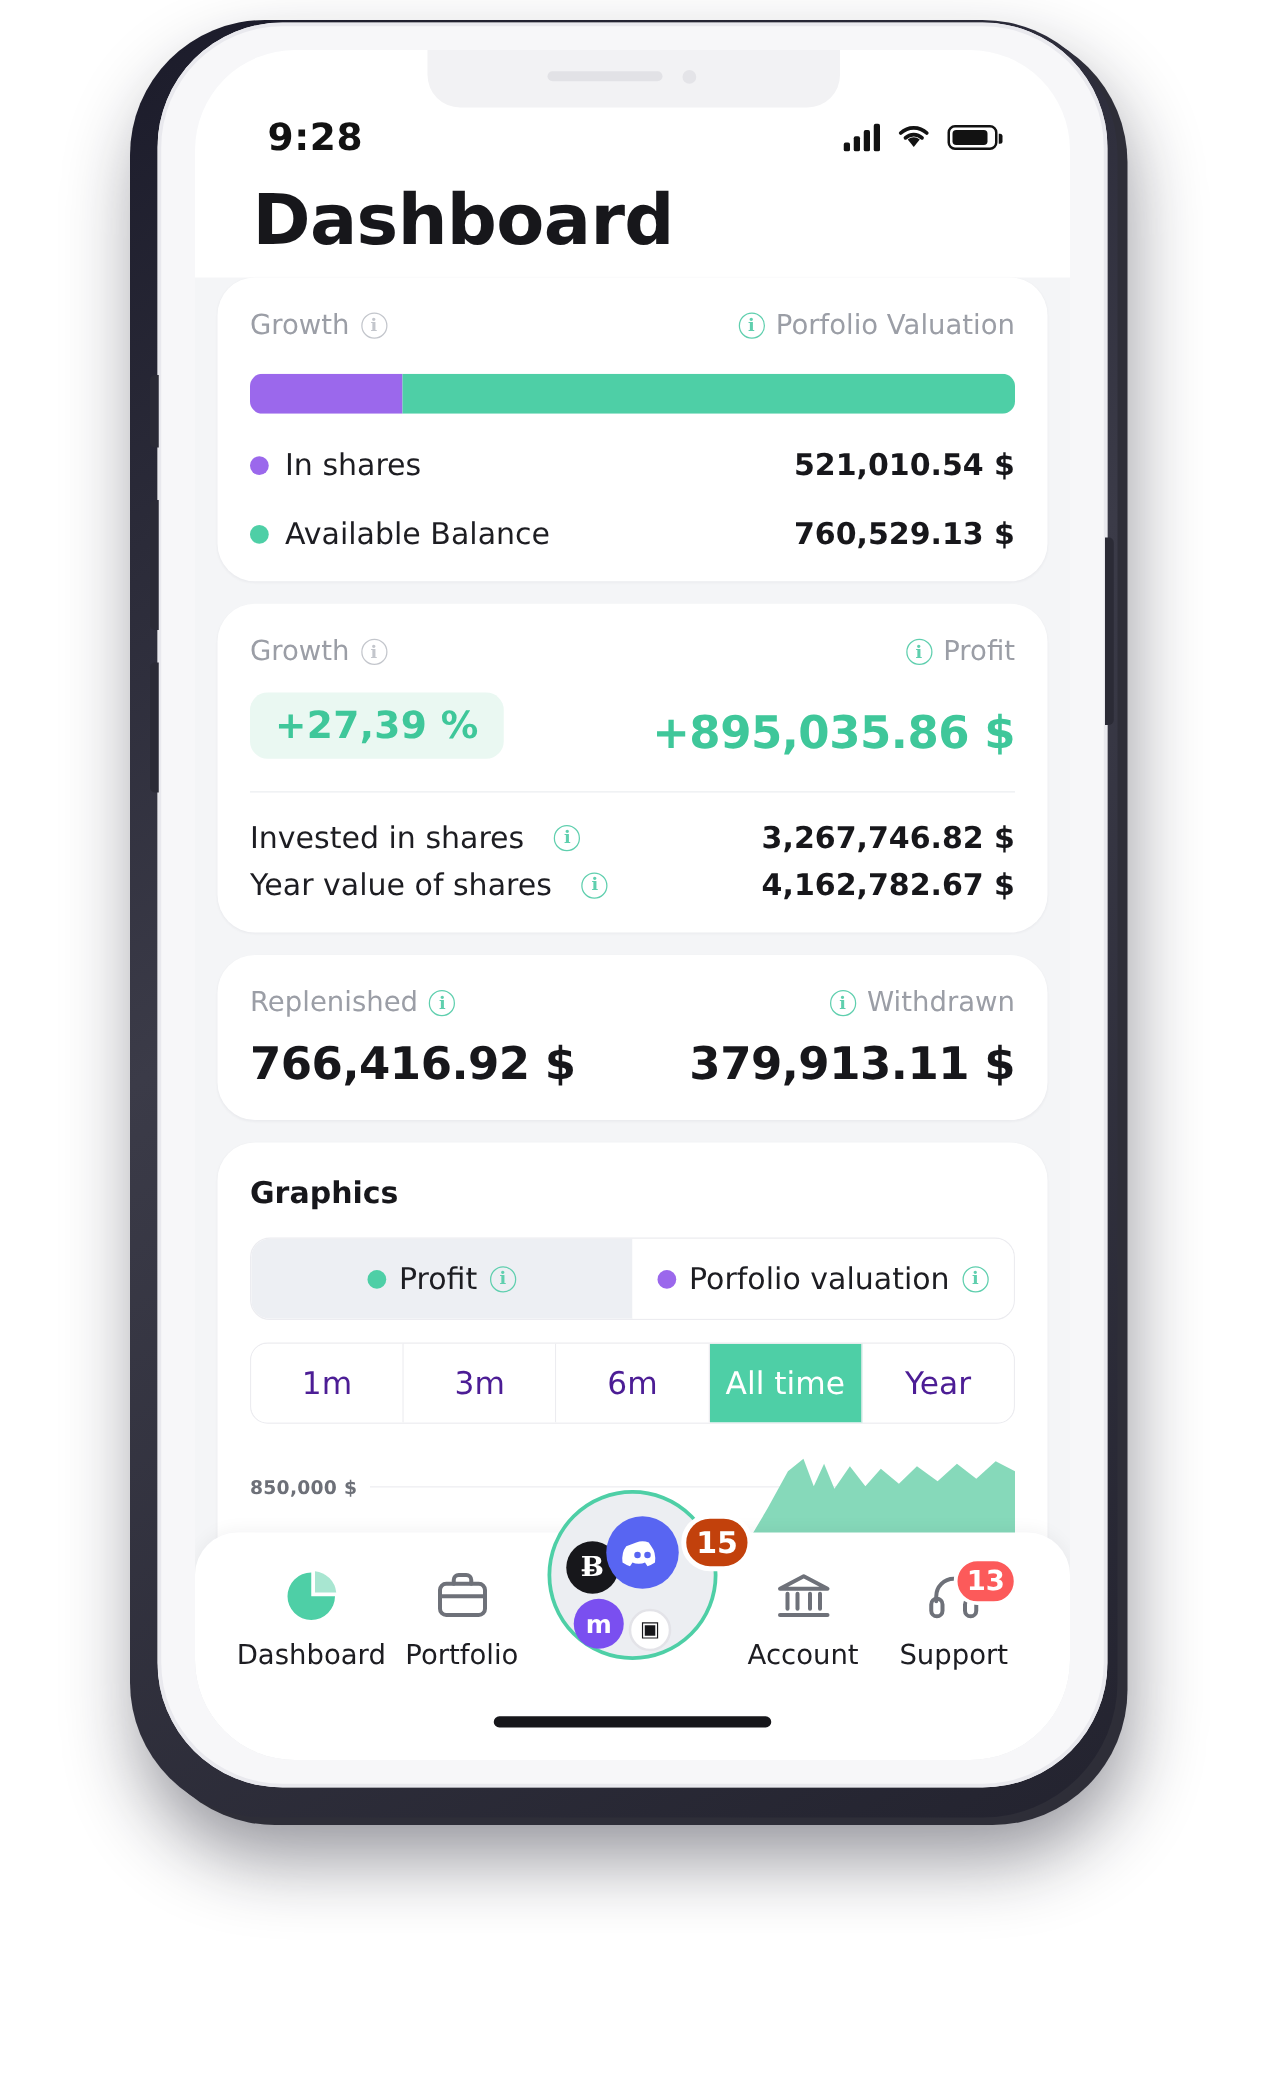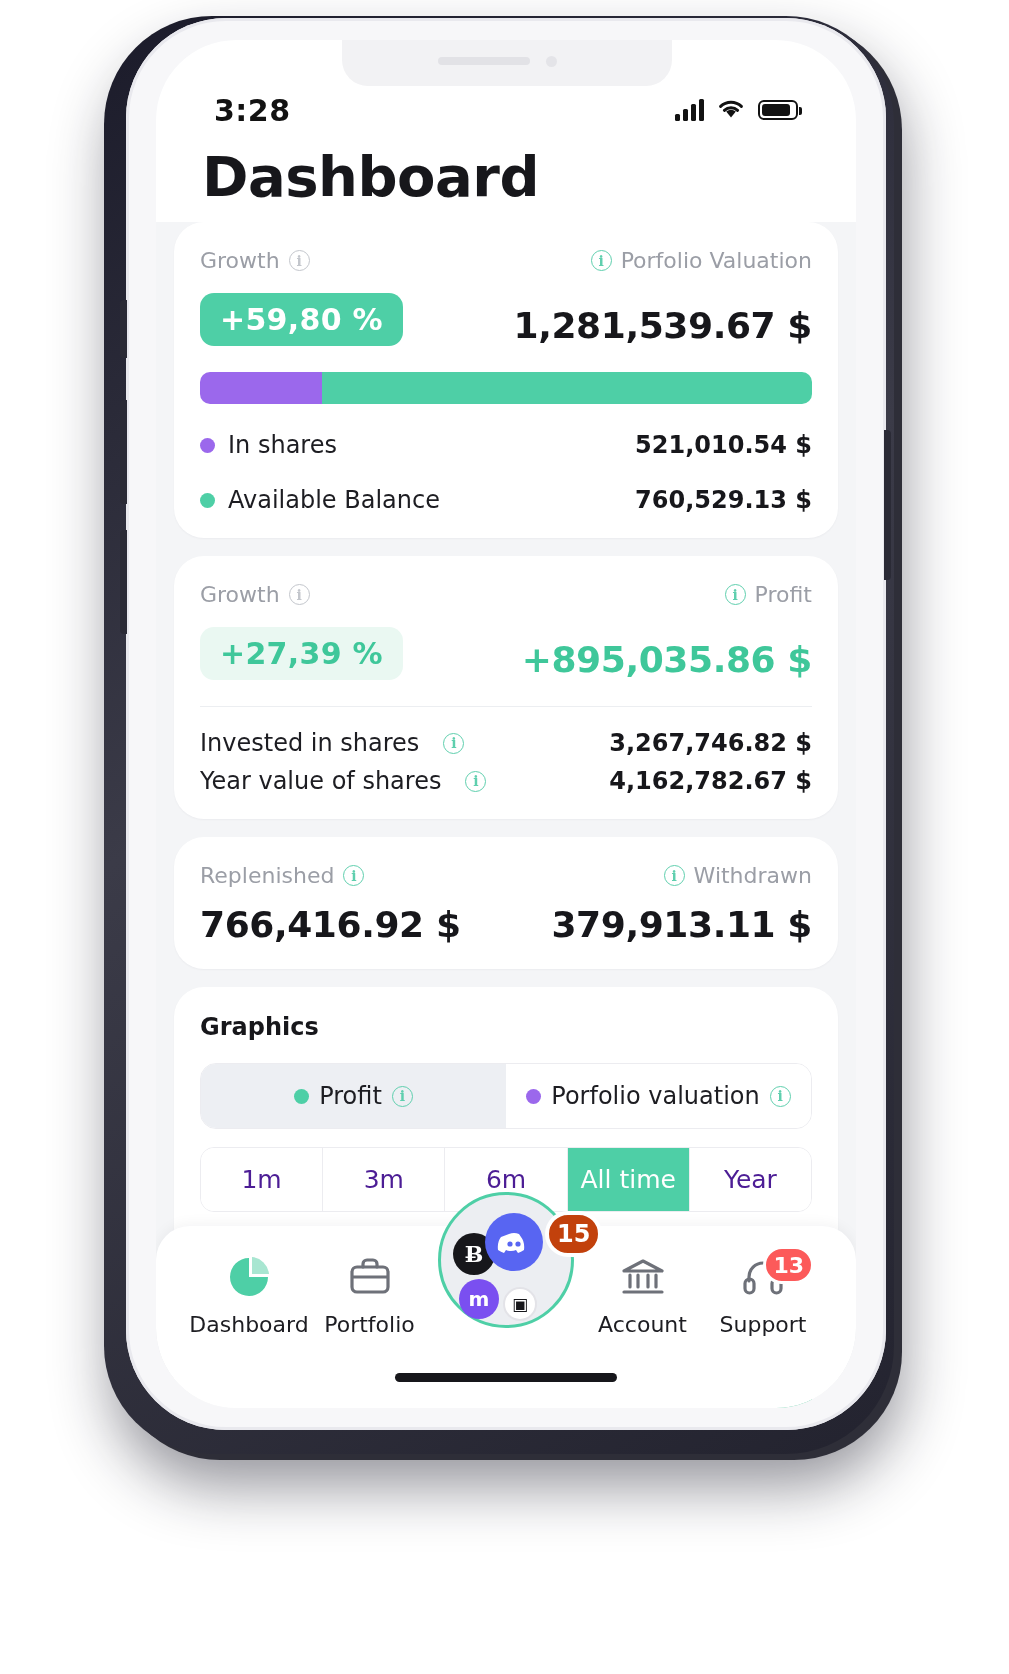--- a/index.html
+++ b/index.html
@@ -293,21 +293,21 @@
   <div class="screen">
 
     <div class="topwhite"></div>
 
     <div class="notch">
       <div class="speaker"></div>
       <div class="cam"></div>
     </div>
 
     <div class="statusbar">
-      <div class="clock">3:28</div>
+      <div class="clock">9:28</div>
       <div class="status-icons">
         <span class="bars">
           <i></i>
             <i></i>
             <i></i>
             <i></i>
         </span>
         <span>
           <svg width="28" height="21" viewBox="0 0 28 21">
             <path d="M14 19.5 L9.2 13.6 a7.6 7.6 0 0 1 9.6 0 Z" fill="#121212"></path>
@@ -329,24 +329,20 @@
         <div class="row">
           <span class="lbl">
             <span>Growth</span>
             <span class="info grey">i</span>
           </span>
           <span class="lbl">
             <span class="info">i</span>
             <span>Porfolio Valuation</span>
           </span>
         </div>
-        <div class="row valrow">
-          <span class="pill-solid">+59,80 %</span>
-          <span class="bignum">1,281,539.67 $</span>
-        </div>
         <div class="stackbar">
           <div class="seg-a" style="width:20%"></div>
           <div class="seg-b" style="width:80%"></div>
         </div>
         <div class="legend-row">
           <span class="legend-left">
             <i class="dot purple"></i>
             <span>In shares</span>
           </span>
           <span class="legend-val">521,010.54 $</span>

